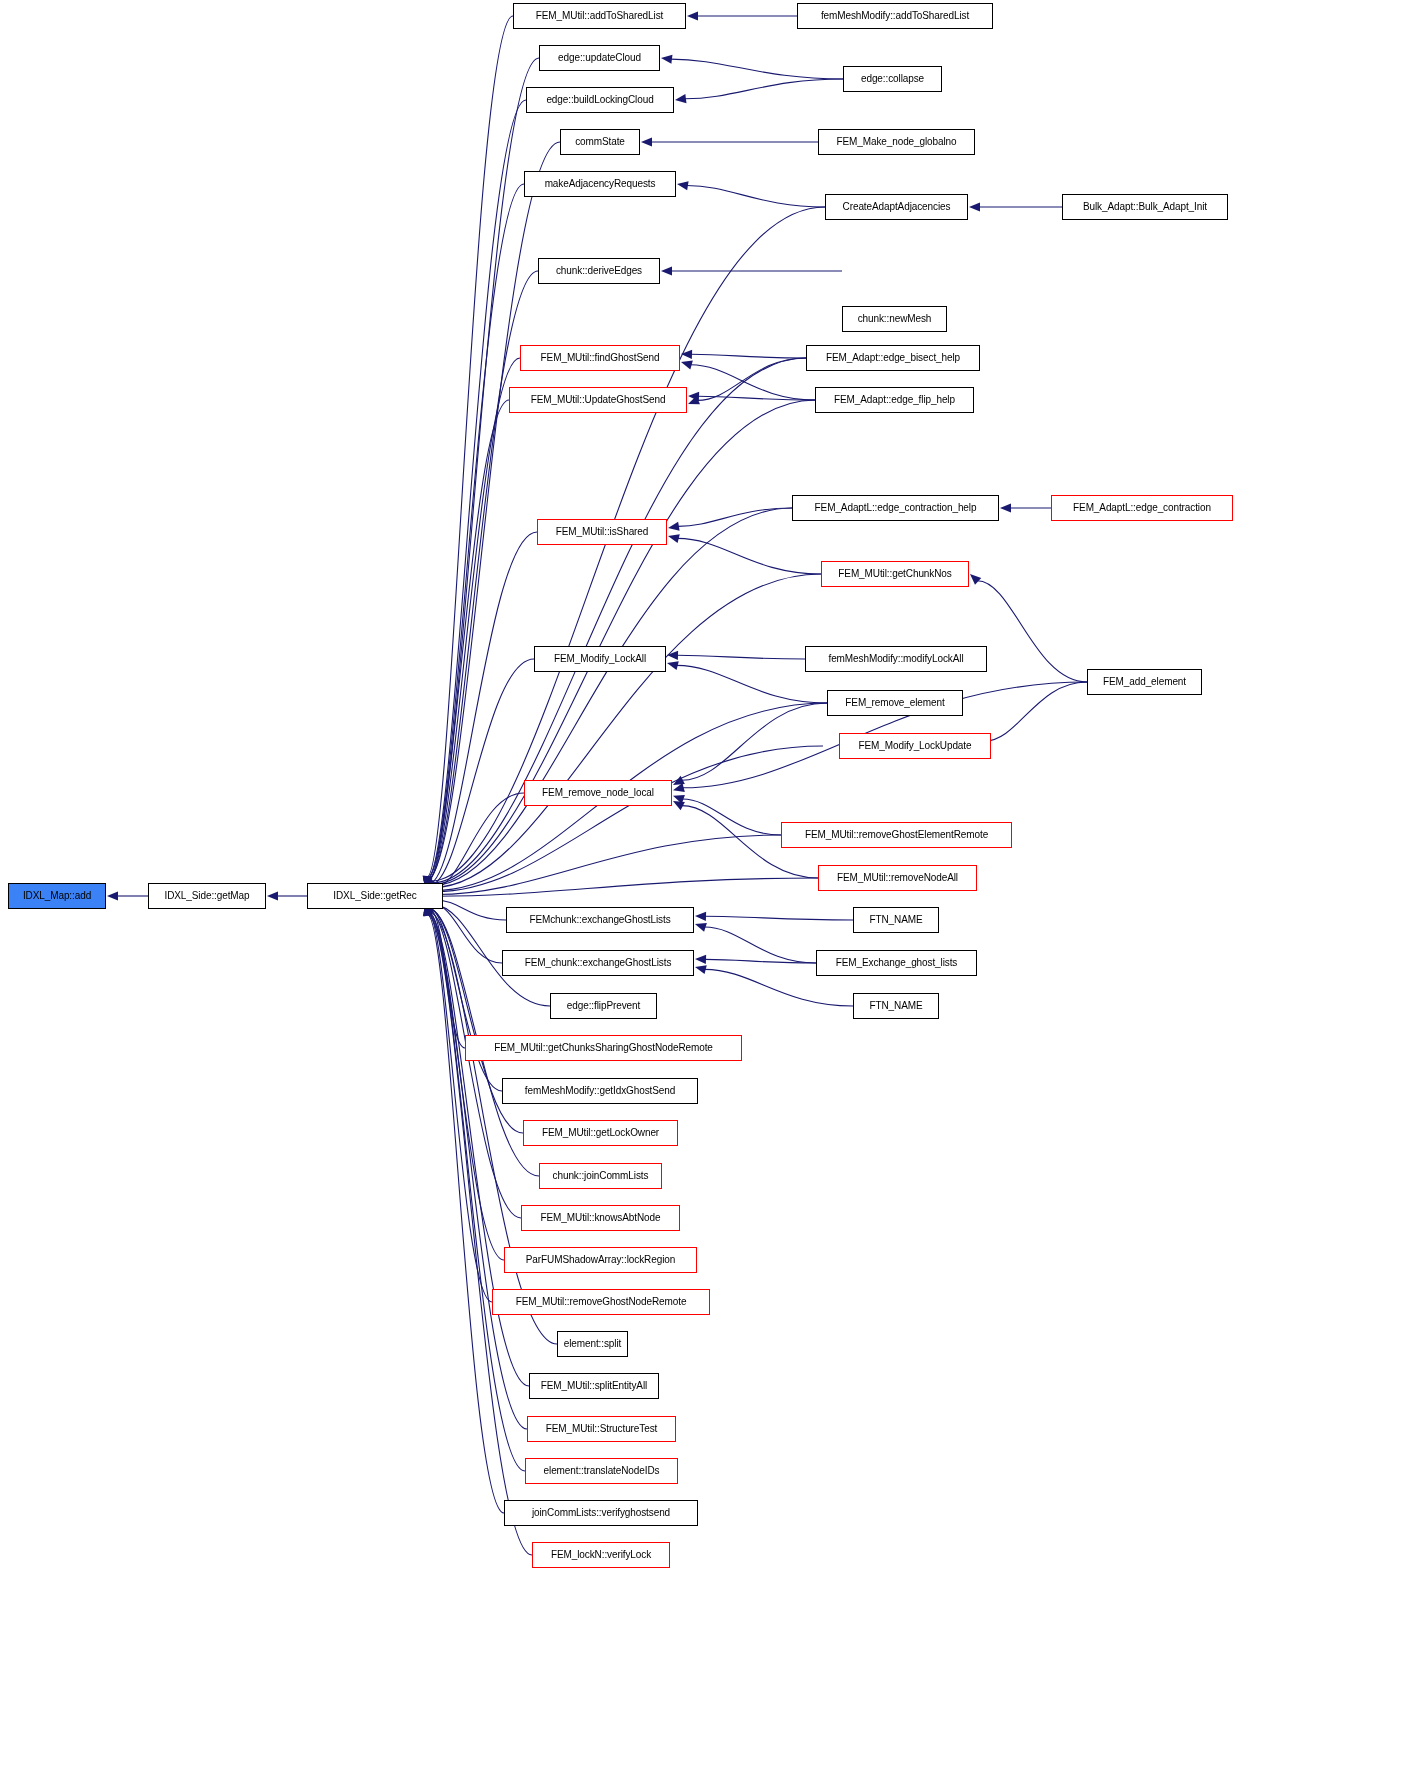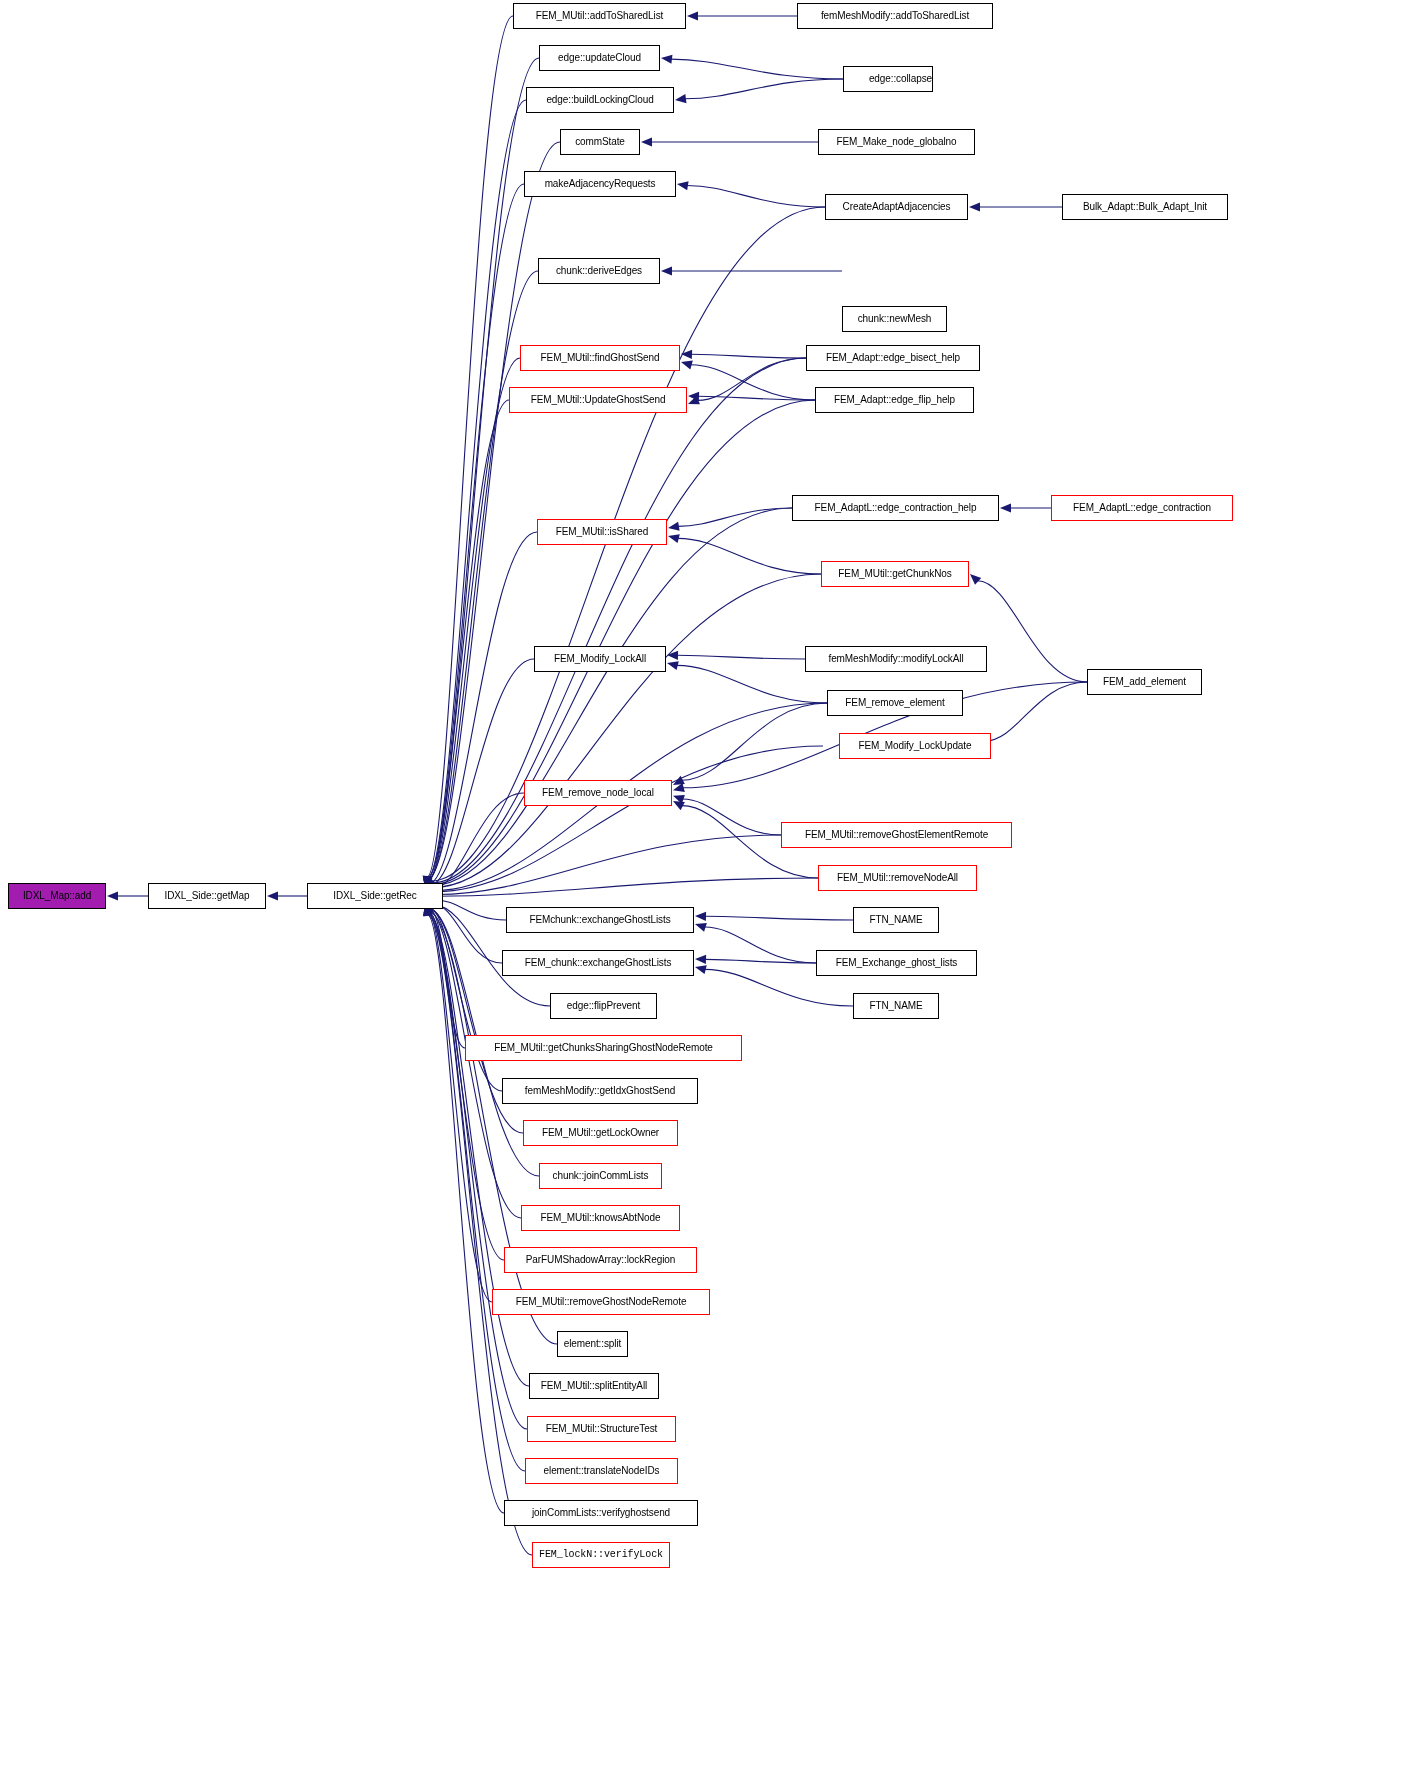--- a/index.html
+++ b/index.html
@@ -21,21 +21,21 @@
     text-align:center;
     font-size:10px;
     color:#000000;
     background:#ffffff;
     border:1px solid #000000;
     white-space:nowrap;
     overflow:hidden;
     letter-spacing:-0.1px;
   }
   .node.red{border-color:#ff0000;}
-  .node.root{background:#a21caf;border-color:#000000;}
+  .node.root{background:#3b82f6;border-color:#000000;}
 </style>
 </head>
 <body>
 
 <div id="canvas">
   <svg id="edges" xmlns="http://www.w3.org/2000/svg" viewBox="0 0 1413 1789">
       <path d="M 148 896 C 129.1 896, 135 896, 117.00 896.00" fill="none" stroke="#191970" stroke-width="1.1"></path>
       <polygon points="107.00,896.00 118.00,900.60 118.00,891.40" fill="#191970" stroke="none"></polygon>
       <path d="M 307 896 C 288.55 896, 295 896, 277.00 896.00" fill="none" stroke="#191970" stroke-width="1.1"></path>
       <polygon points="267.00,896.00 278.00,900.60 278.00,891.40" fill="#191970" stroke="none"></polygon>
@@ -164,21 +164,21 @@
       <path d="M 532 1555 C 483.85 1555, 459.72429322081024 914.8672018086603, 427.62 914.87" fill="none" stroke="#191970" stroke-width="1.1"></path>
       <polygon points="426.00,905.00 423.25,916.60 432.33,915.11" fill="#191970" stroke="none"></polygon>
     </svg>
   <div id="nodes">
       <div class="node root" style="left: 8px; top: 883px; width: 98px;">IDXL_Map::add</div>
       <div class="node" style="left: 148px; top: 883px; width: 118px;">IDXL_Side::getMap</div>
       <div class="node" style="left: 307px; top: 883px; width: 136px;">IDXL_Side::getRec</div>
       <div class="node" style="left: 513px; top: 3px; width: 173px;">FEM_MUtil::addToSharedList</div>
       <div class="node" style="left: 797px; top: 3px; width: 196px;">femMeshModify::addToSharedList</div>
       <div class="node" style="left: 539px; top: 45px; width: 121px;">edge::updateCloud</div>
-      <div class="node" style="left: 843px; top: 66px; width: 90px; text-align: right;">edge::collapse</div>
+      <div class="node" style="left: 843px; top: 66px; width: 99px;">edge::collapse</div>
       <div class="node" style="left: 526px; top: 87px; width: 148px;">edge::buildLockingCloud</div>
       <div class="node" style="left: 560px; top: 129px; width: 80px;">commState</div>
       <div class="node" style="left: 818px; top: 129px; width: 157px;">FEM_Make_node_globalno</div>
       <div class="node" style="left: 524px; top: 171px; width: 152px;">makeAdjacencyRequests</div>
       <div class="node" style="left: 825px; top: 194px; width: 143px;">CreateAdaptAdjacencies</div>
       <div class="node" style="left: 1062px; top: 194px; width: 166px;">Bulk_Adapt::Bulk_Adapt_Init</div>
       <div class="node" style="left: 538px; top: 258px; width: 122px;">chunk::deriveEdges</div>
       <div class="node" style="left: 842px; top: 258px; width: 105px; margin-top: 48px;">chunk::newMesh</div>
       <div class="node red" style="left: 520px; top: 345px; width: 160px;">FEM_MUtil::findGhostSend</div>
       <div class="node" style="left: 806px; top: 345px; width: 174px;">FEM_Adapt::edge_bisect_help</div>
@@ -207,15 +207,15 @@
       <div class="node red" style="left: 523px; top: 1120px; width: 155px;">FEM_MUtil::getLockOwner</div>
       <div class="node red" style="left: 539px; top: 1163px; width: 123px;">chunk::joinCommLists</div>
       <div class="node red" style="left: 521px; top: 1205px; width: 159px;">FEM_MUtil::knowsAbtNode</div>
       <div class="node red" style="left: 504px; top: 1247px; width: 193px;">ParFUMShadowArray::lockRegion</div>
       <div class="node red" style="left: 492px; top: 1289px; width: 218px;">FEM_MUtil::removeGhostNodeRemote</div>
       <div class="node" style="left: 557px; top: 1331px; width: 71px;">element::split</div>
       <div class="node" style="left: 529px; top: 1373px; width: 130px;">FEM_MUtil::splitEntityAll</div>
       <div class="node red" style="left: 527px; top: 1416px; width: 149px;">FEM_MUtil::StructureTest</div>
       <div class="node red" style="left: 525px; top: 1458px; width: 153px;">element::translateNodeIDs</div>
       <div class="node" style="left: 504px; top: 1500px; width: 194px;">joinCommLists::verifyghostsend</div>
-      <div class="node red" style="left: 532px; top: 1542px; width: 138px; font-family: Liberation Mono, monospace;">FEM_lockN::verifyLock</div>
+      <div class="node red" style="left: 532px; top: 1542px; width: 138px;">FEM_lockN::verifyLock</div>
     </div>
 </div>
 
 </body></html>

